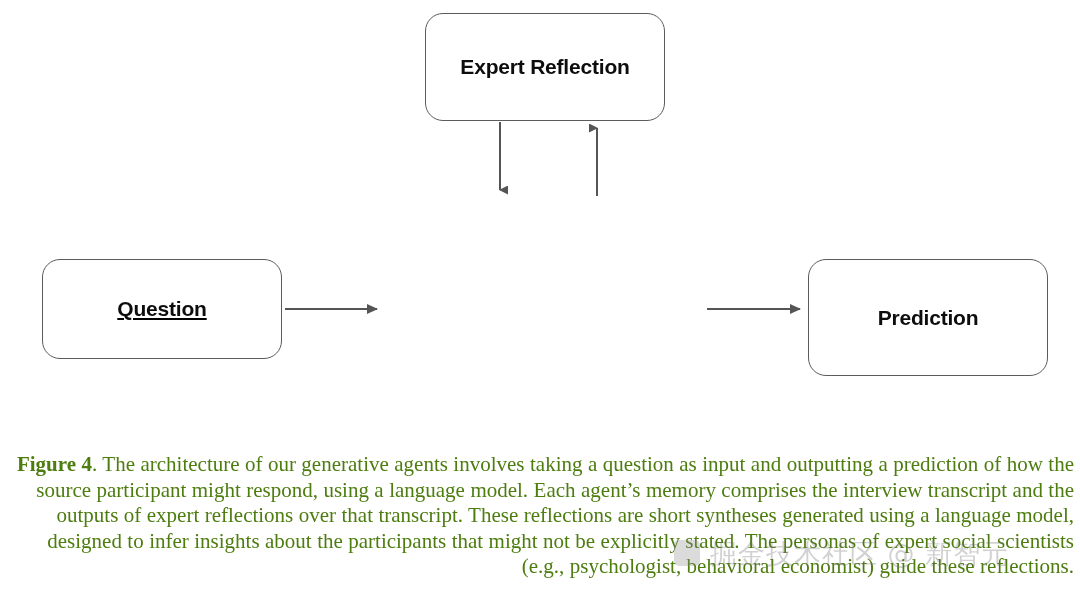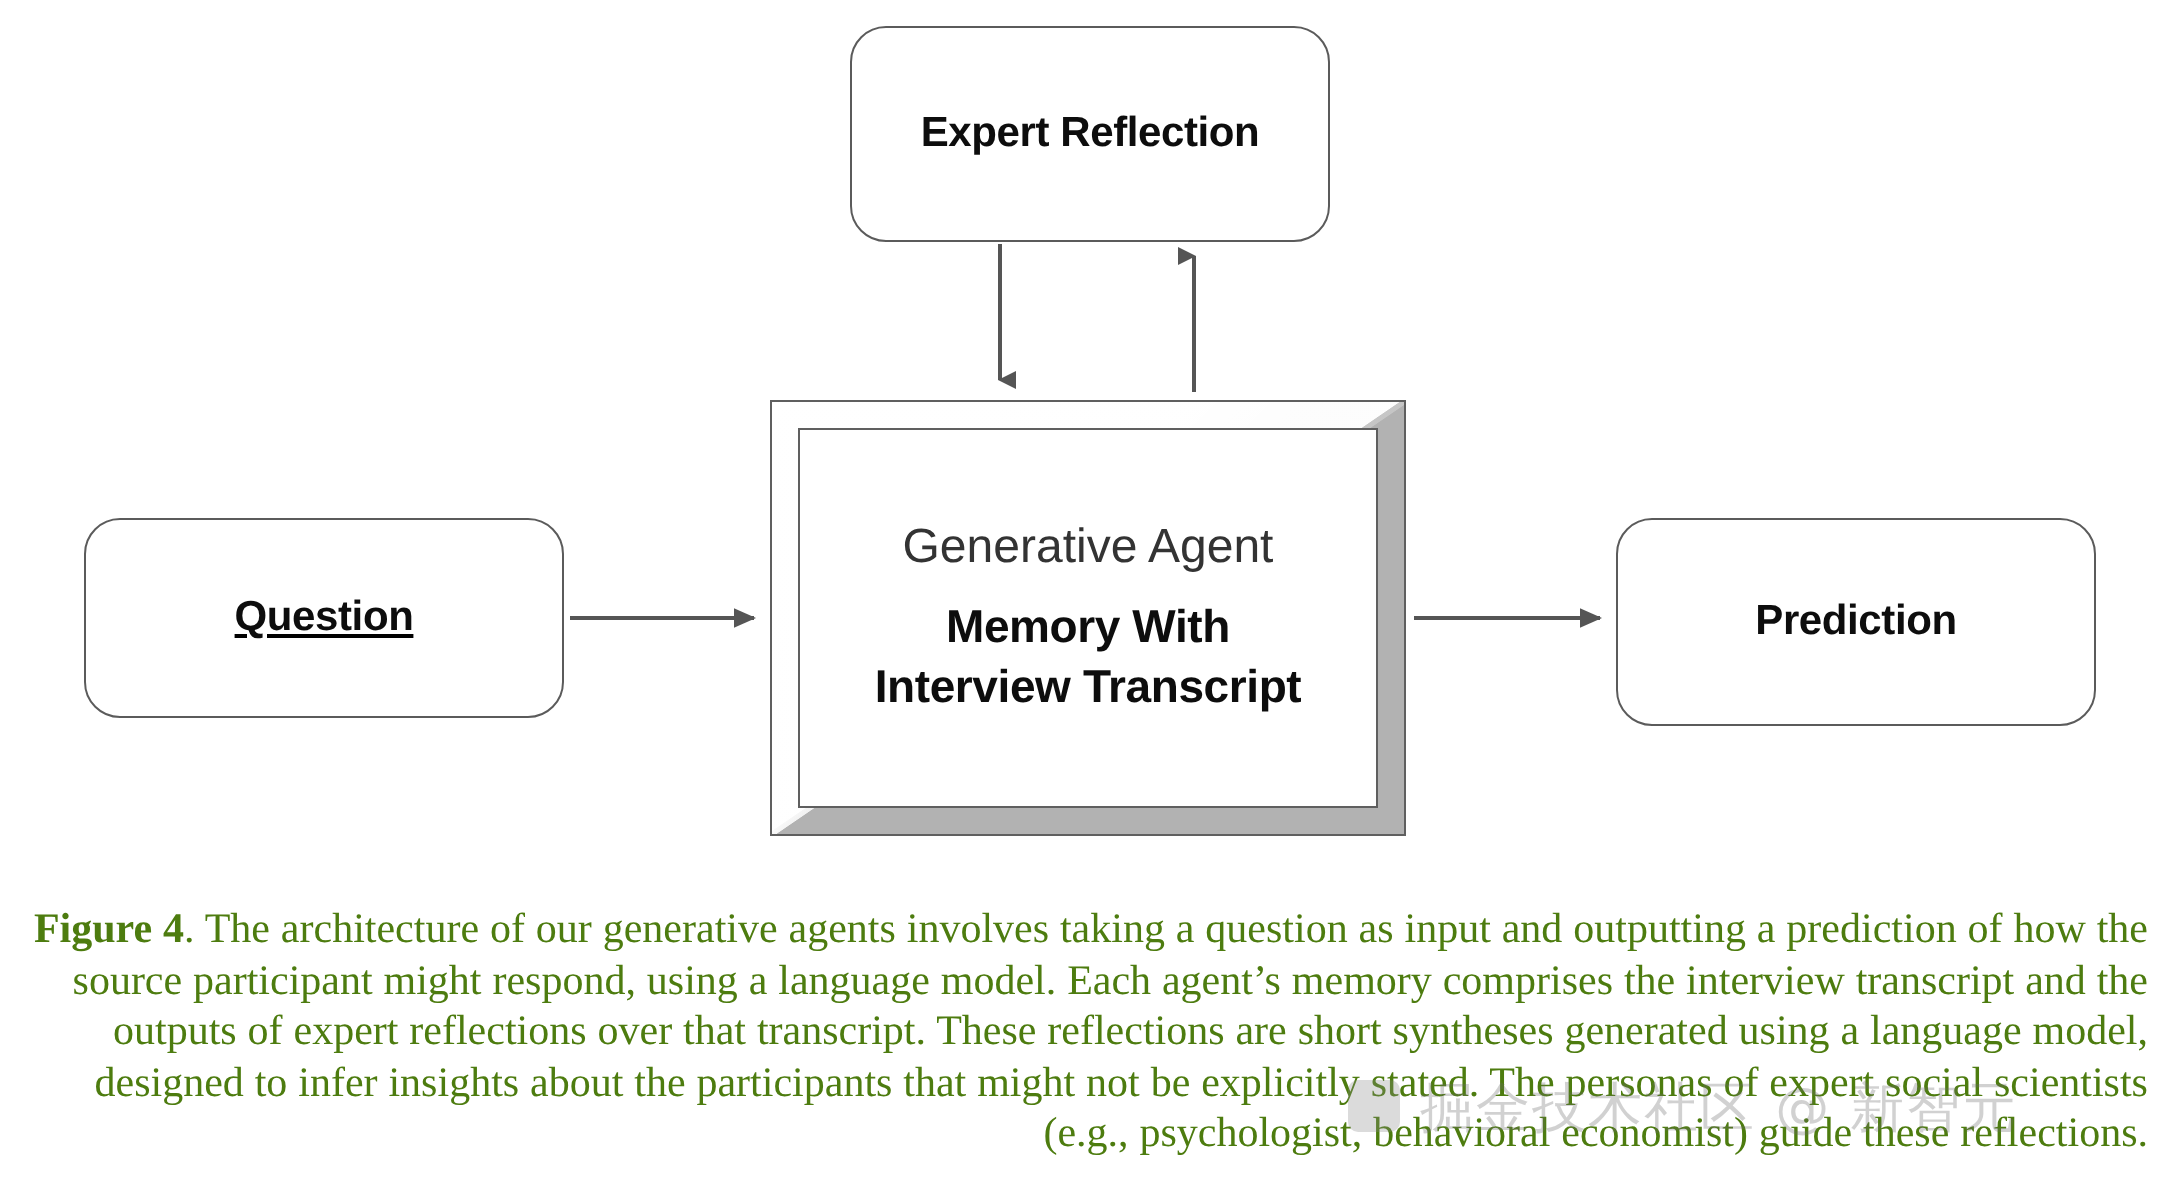--- a/index.html
+++ b/index.html
@@ -57,21 +57,21 @@
     top: 259px;
     width: 240px;
     height: 100px;
     text-decoration: underline;
   }
   
   #node-prediction {
     left: 808px;
     top: 259px;
     width: 240px;
-    height: 104px;
+    height: 117px;
   }
 
   
   #node-agent-frame {
     position: absolute;
     left: 385px;
     top: 200px;
     width: 318px;
     height: 218px;
     border: 1.4px solid #5f5f5f;
@@ -183,29 +183,20 @@
   </div>
 
   <div class="node" id="node-question">
     <span class="label">Question</span>
   </div>
 
   <div class="node" id="node-prediction">
     <span class="label">Prediction</span>
   </div>
 
-  <div id="node-agent-frame">
-    <div id="node-agent-inner">
-      <div id="agent-title">Generative Agent</div>
-      <div id="agent-subtitle">
-        <div>Memory With</div>
-        <div>Interview Transcript</div>
-      </div>
-    </div>
-  </div>
 
   <svg id="arrows" viewBox="0 0 1080 440">
     <defs>
       <marker id="ah-down" markerWidth="9" markerHeight="9" refX="4.5" refY="8" orient="auto" markerUnits="userSpaceOnUse">
         <path d="M0,0 L9,0 L4.5,9 Z" fill="#555555"></path>
       </marker>
       <marker id="ah-up" markerWidth="9" markerHeight="9" refX="4.5" refY="8" orient="auto" markerUnits="userSpaceOnUse">
         <path d="M0,0 L9,0 L4.5,9 Z" fill="#555555"></path>
       </marker>
       <marker id="ah-right" markerWidth="11" markerHeight="11" refX="10" refY="5.5" orient="auto" markerUnits="userSpaceOnUse">

